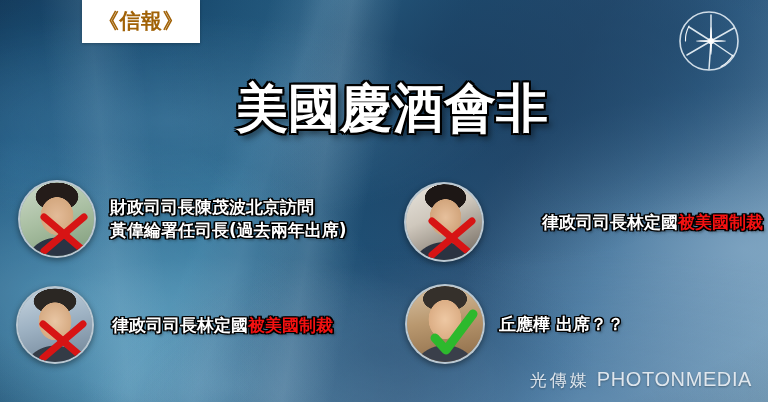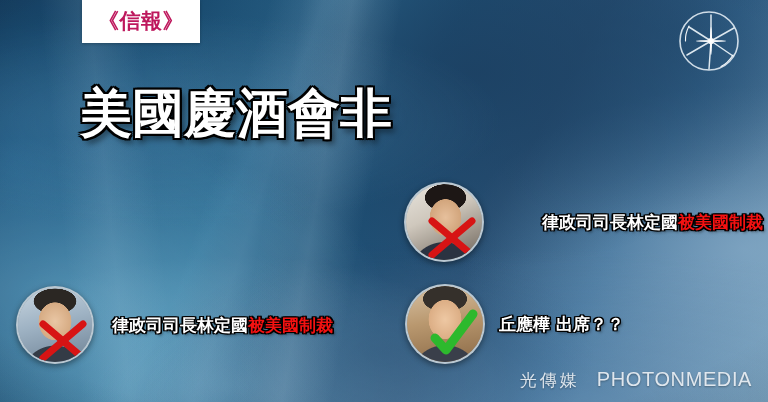--- a/index.html
+++ b/index.html
@@ -59,33 +59,33 @@
   }
 
   
   #masthead{
     position:absolute;left:82px;top:0;width:118px;height:43px;
     background:#ffffff;display:flex;align-items:center;justify-content:center;
     box-shadow:0 1px 3px rgba(0,0,0,.25);
   }
   #masthead .txt{
     font-family:"DejaVu Sans","Liberation Sans",sans-serif;
-    font-size:21px;font-weight:700;color:#be185d;letter-spacing:.5px;
+    font-size:21px;font-weight:700;color:#a16207;letter-spacing:.5px;
     line-height:1;white-space:nowrap;
   }
 
   
   #logo{position:absolute;left:676px;top:8px;width:66px;height:66px;}
 
   
   #headline{
     position:absolute;left:80px;top:82px;width:624px;height:62px;
     display:flex;align-items:center;white-space:nowrap;
     font-family:"DejaVu Sans","Liberation Sans",sans-serif;
-    font-weight:700;font-size:52px;line-height:1;letter-spacing:0px;
+    font-weight:700;font-size:52px;line-height:1;letter-spacing:0px;flex-direction:column;
   }
   #headline .seg{display:inline-block;}
   #headline .white{
     color:#ffffff;
     text-shadow:
       -2px 0 0 #000, 2px 0 0 #000, 0 -2px 0 #000, 0 2px 0 #000,
       -2px -2px 0 #000, 2px -2px 0 #000, -2px 2px 0 #000, 2px 2px 0 #000,
       4px 5px 6px rgba(0,0,0,.55);
   }
   #headline .red{
@@ -154,21 +154,21 @@
     color:#f41111;
     text-shadow:
       -1.4px 0 0 #000, 1.4px 0 0 #000, 0 -1.4px 0 #000, 0 1.4px 0 #000,
       -1.4px -1.4px 0 #000, 1.4px -1.4px 0 #000, -1.4px 1.4px 0 #000, 1.4px 1.4px 0 #000,
       2px 2px 3px rgba(0,0,0,.5);
   }
 
   
   #footer{
     position:absolute;right:16px;bottom:10px;
-    display:flex;align-items:baseline;gap:17px;
+    display:flex;align-items:baseline;gap:7px;
     color:#e9eef3;opacity:.93;
     text-shadow:0 1px 2px rgba(0,0,0,.35);
     white-space:nowrap;
   }
   #footer .cn{
     font-family:"DejaVu Sans","Liberation Sans",sans-serif;
     font-size:17px;letter-spacing:3px;font-weight:400;
   }
   #footer .en{
     font-family:"Liberation Sans","DejaVu Sans",sans-serif;
@@ -211,20 +211,35 @@
         <ellipse cx="35" cy="33" rx="1.05" ry="14"></ellipse>
         <circle cx="35" cy="33" r="3.1"></circle>
       </g>
     </svg>
   </div>
 
   <div id="headline">
     <span class="seg white">美國慶酒會非</span>
   </div>
 
+  <div class="row" id="row-0">
+    <div class="avatar">
+      <div class="photo p-chan"></div>
+      <svg class="mark" viewBox="0 0 74 74">
+        <g stroke="#d71414" stroke-width="7" stroke-linecap="round">
+          <line x1="24" y1="35" x2="64" y2="69"></line>
+          <line x1="64" y1="35" x2="24" y2="69"></line>
+        </g>
+      </svg>
+    </div>
+    <div class="label">
+      <span class="ln"><span class="w">財政司司長陳茂波北京訪問</span></span>
+      <span class="ln"><span class="w">黃偉綸署任司長(過去兩年出席)</span></span>
+    </div>
+  </div>
 
   <div class="row" id="row-1">
     <div class="avatar">
       <div class="photo p-lam"></div>
       <svg class="mark" viewBox="0 0 76 76">
         <g stroke="#d71414" stroke-width="7" stroke-linecap="round">
           <line x1="26" y1="37" x2="66" y2="71"></line>
           <line x1="66" y1="37" x2="26" y2="71"></line>
         </g>
       </svg>

